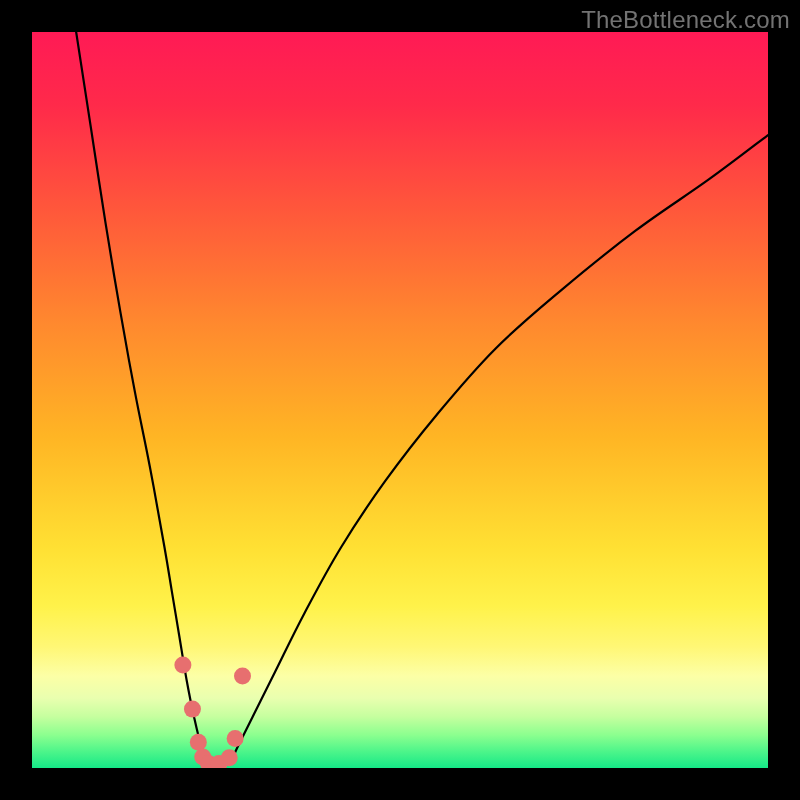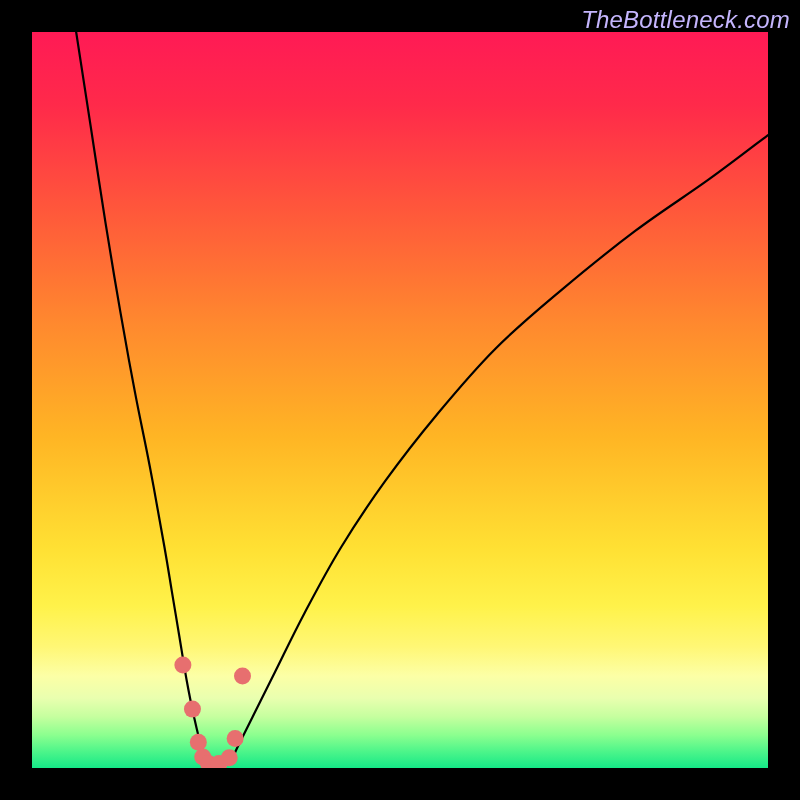--- a/index.html
+++ b/index.html
@@ -39,23 +39,22 @@
     top: 0;
     width: 736px;
     height: 736px;
   }
   .watermark {
     position: absolute;
     top: 6px;
     right: 10px;
     font-family: Arial, Helvetica, sans-serif;
     font-size: 24px;
-    color: #c4b5fd;
+    color: #737373;
     letter-spacing: 0.2px;
-    font-style: italic;
   }
 </style>
 </head>
 <body>
 
 <div class="frame">
   <div class="plot">
     <svg class="gradient" viewBox="0 0 736 736" preserveAspectRatio="none">
       <defs>
         <linearGradient id="bg-grad" x1="0" y1="0" x2="0" y2="1">

